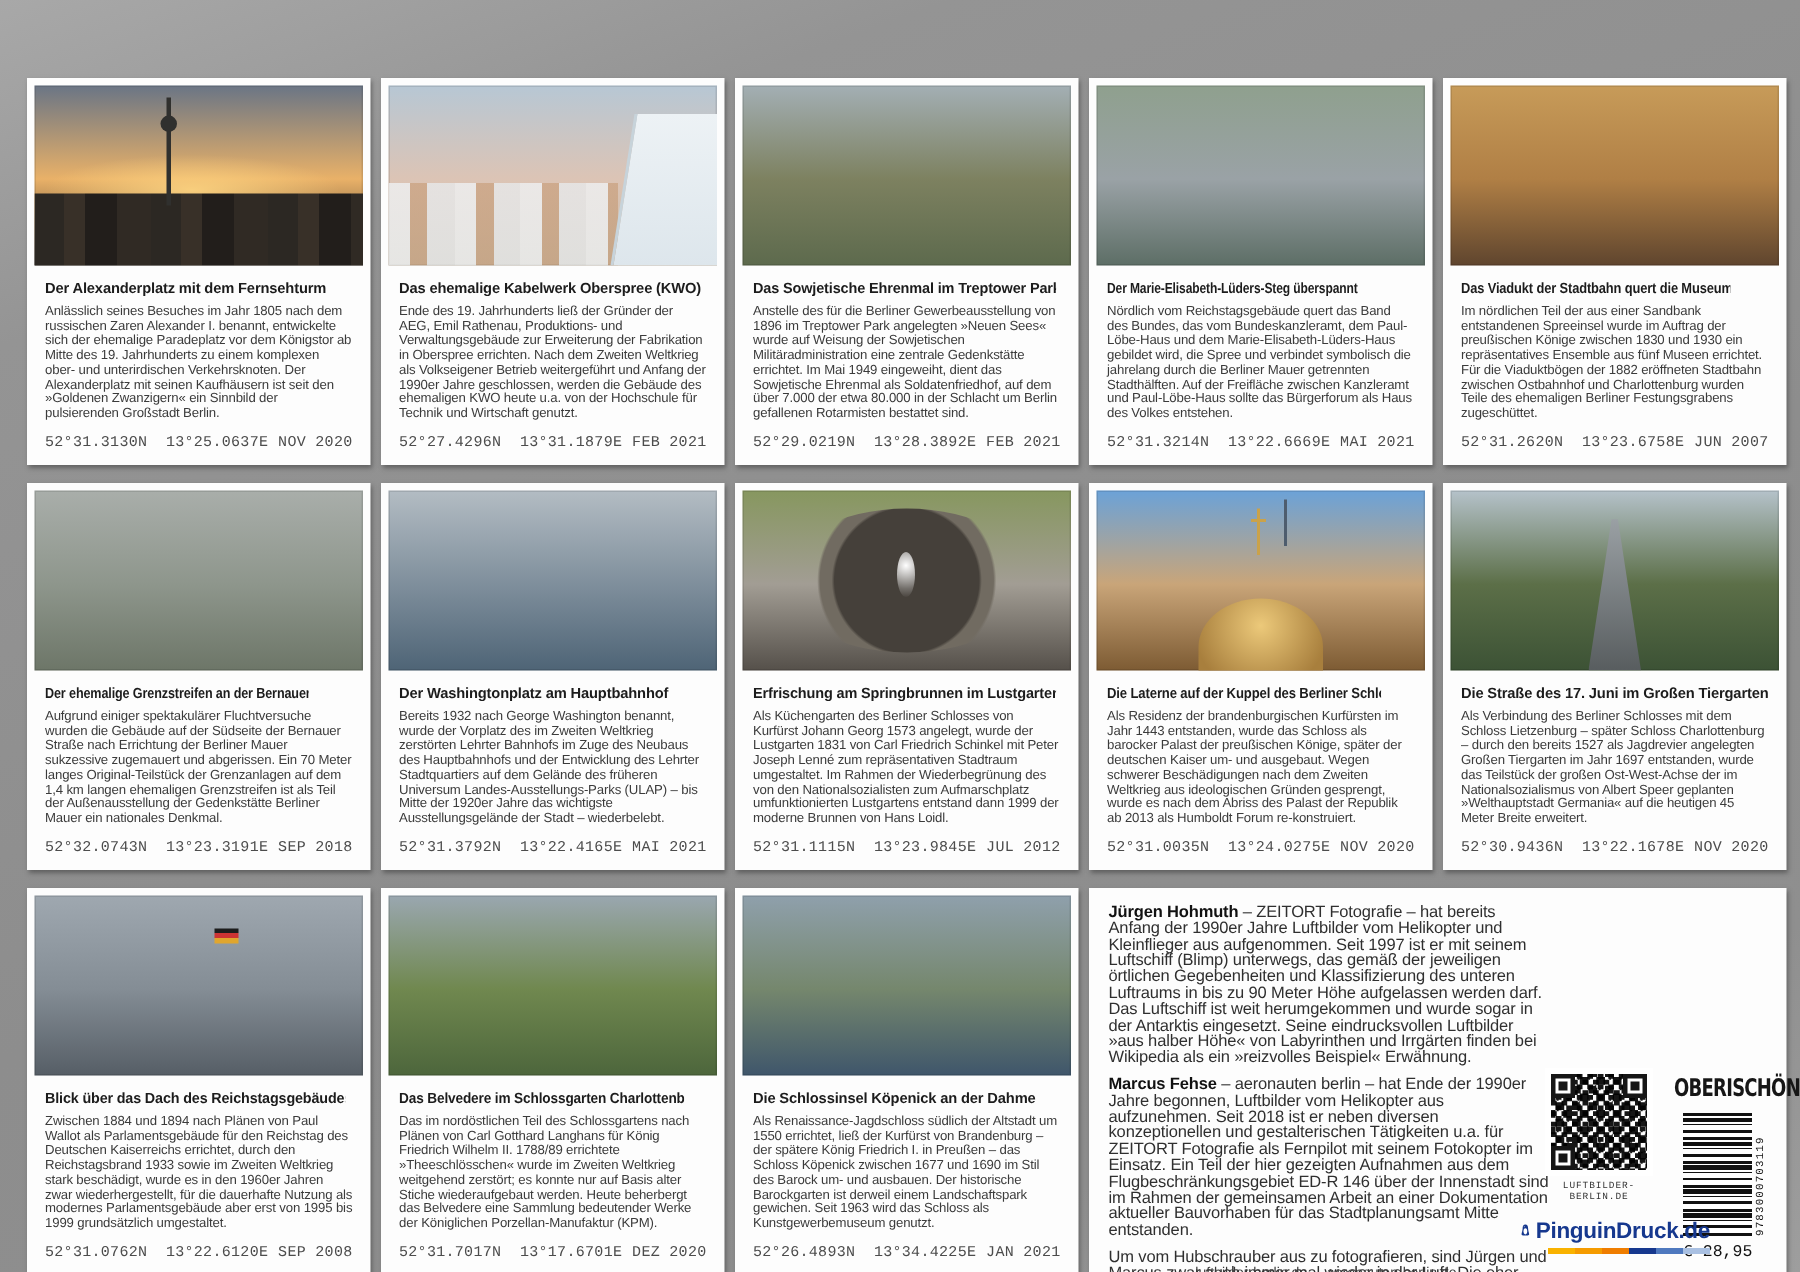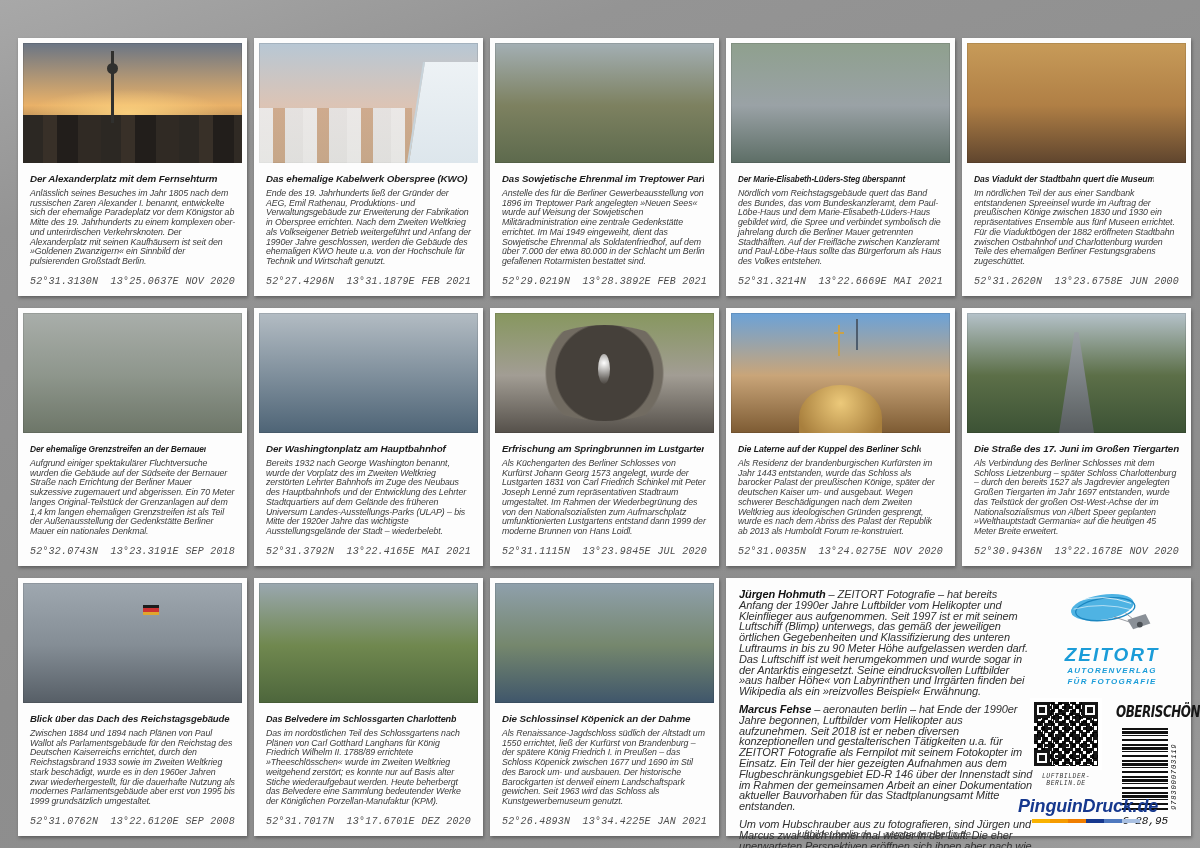--- a/index.html
+++ b/index.html
@@ -2,21 +2,21 @@
 <html><head>
 <meta charset="utf-8">
 <style>
   * { margin:0; padding:0; box-sizing:border-box; }
   html,body { width:1200px; height:848px; overflow:hidden; }
   body {
     font-family:"Liberation Sans", sans-serif;
     background:linear-gradient(160deg,#a8a8a8 0%,#949494 18%,#8d8d8d 55%,#8f8f8f 82%,#9e9e9e 100%);
     position:relative;
   }
-  .sheet { position:absolute; inset:0; padding-top:38px;font-style:italic; }
+  .sheet { position:absolute; inset:0; padding-top:52px; }
   .row { display:flex; gap:7px; margin:0 0 12px 18px; }
   .card {
     width:229px; height:258px; background:#fdfdfd; position:relative;
     box-shadow:1px 2px 3px rgba(50,50,50,.5);
   }
   .photo {
     position:relative; height:120px; margin:5px 5px 0 5px; overflow:hidden;
     outline:1px solid rgba(0,0,0,.10); outline-offset:-1px;
   }
   .deco { display:none; position:absolute; }
@@ -98,21 +98,21 @@
     transform:scaleY(1.35); transform-origin:50% 0; text-align:center; }
   .barcode-wrap { position:absolute; left:396px; top:150px; width:62px; }
   .bars { position:relative; width:46px; height:82px; background:#fff;
     background-image:repeating-linear-gradient(180deg,#111 0 2px,#fff 2px 3px,#111 3px 6px,#fff 6px 7px,#111 7px 8px,#fff 8px 11px,#111 11px 13px,#fff 13px 16px); }
   .bc-num { position:absolute; left:48px; top:0; height:82px;
     writing-mode:vertical-rl; transform:rotate(180deg);
     font-family:"Liberation Mono", monospace; font-size:7.2px; letter-spacing:0.8px; color:#111; }
   .price { margin-top:5px; font-family:"Liberation Mono", monospace; font-size:11px; color:#111; }
   .pinguin { position:absolute; left:288px; top:218px; width:126px; }
   .pg-row { display:flex; align-items:center; gap:4px; }
-  .pg-name { font-size:18px; font-weight:bold; color:#16388e; letter-spacing:-0.2px; }
+  .pg-name { font-size:15px; font-weight:bold; color:#16388e; letter-spacing:-0.2px; }
   .pg-stripe { display:flex; height:4px; margin-top:2px; margin-left:18px; }
   .pg-stripe span { flex:1; }
 </style>
 </head>
 <body>
 
 <div class="sheet">
   <div class="row" id="row1">
   <article class="card">
     <div class="photo v1" style="background: linear-gradient(rgb(106, 117, 133) 0%, rgb(233, 177, 104) 52%, rgb(51, 45, 40) 100%);">
@@ -157,21 +157,21 @@
       <span class="date">MAI 2021</span>
     </div>
   </article>
 
   <article class="card">
     <div class="photo v5" style="background: linear-gradient(rgb(199, 155, 89) 0%, rgb(176, 127, 69) 52%, rgb(95, 69, 46) 100%);"></div>
     <h3 class="title" style="transform: scaleX(0.876068);">Das Viadukt der Stadtbahn quert die Museumsinsel</h3>
     <p class="body">Im nördlichen Teil der aus einer Sandbank entstandenen Spreeinsel wurde im Auftrag der preußischen Könige zwischen 1830 und 1930 ein repräsentatives Ensemble aus fünf Museen errichtet. Für die Viaduktbögen der 1882 eröffneten Stadtbahn zwischen Ostbahnhof und Charlottenburg wurden Teile des ehemaligen Berliner Festungsgrabens zugeschüttet.</p>
     <div class="meta">
       <span class="coords">52°31.2620N  13°23.6758E</span>
-      <span class="date">JUN 2000</span>
+      <span class="date">JUN 2007</span>
     </div>
   </article>
 </div>
   <div class="row" id="row2">
   <article class="card">
     <div class="photo v6" style="background: linear-gradient(rgb(169, 174, 170) 0%, rgb(142, 150, 140) 52%, rgb(109, 118, 104) 100%);"></div>
     <h3 class="title" style="transform: scaleX(0.857741);">Der ehemalige Grenzstreifen an der Bernauer Straße</h3>
     <p class="body">Aufgrund einiger spektakulärer Fluchtversuche wurden die Gebäude auf der Südseite der Bernauer Straße nach Errichtung der Berliner Mauer sukzessive zugemauert und abgerissen. Ein 70 Meter langes Original-Teilstück der Grenzanlagen auf dem 1,4 km langen ehemaligen Grenzstreifen ist als Teil der Außenausstellung der Gedenkstätte Berliner Mauer ein nationales Denkmal.</p>
     <div class="meta">
       <span class="coords">52°32.0743N  13°23.3191E</span>
@@ -190,21 +190,21 @@
   </article>
 
   <article class="card">
     <div class="photo v8" style="background: linear-gradient(rgb(135, 151, 95) 0%, rgb(162, 157, 148) 52%, rgb(85, 80, 74) 100%);">
           <div class="deco"></div>
         </div>
     <h3 class="title" style="transform: scaleX(0.985577);">Erfrischung am Springbrunnen im Lustgarten</h3>
     <p class="body">Als Küchengarten des Berliner Schlosses von Kurfürst Johann Georg 1573 angelegt, wurde der Lustgarten 1831 von Carl Friedrich Schinkel mit Peter Joseph Lenné zum repräsentativen Stadtraum umgestaltet. Im Rahmen der Wiederbegrünung des von den Nationalsozialisten zum Aufmarschplatz umfunktionierten Lustgartens entstand dann 1999 der moderne Brunnen von Hans Loidl.</p>
     <div class="meta">
       <span class="coords">52°31.1115N  13°23.9845E</span>
-      <span class="date">JUL 2020</span>
+      <span class="date">JUL 2012</span>
     </div>
   </article>
 
   <article class="card">
     <div class="photo v9" style="background: linear-gradient(rgb(107, 162, 216) 0%, rgb(201, 165, 121) 52%, rgb(125, 91, 51) 100%);">
           <div class="deco"></div>
         </div>
     <h3 class="title" style="transform: scaleX(0.891304);">Die Laterne auf der Kuppel des Berliner Schlosses</h3>
     <p class="body">Als Residenz der brandenburgischen Kurfürsten im Jahr 1443 entstanden, wurde das Schloss als barocker Palast der preußischen Könige, später der deutschen Kaiser um- und ausgebaut. Wegen schwerer Beschädigungen nach dem Zweiten Weltkrieg aus ideologischen Gründen gesprengt, wurde es nach dem Abriss des Palast der Republik ab 2013 als Humboldt Forum re-konstruiert.</p>
     <div class="meta">
@@ -257,35 +257,20 @@
     </div>
   </article>
 <section class="panel" id="pub-panel">
       <div class="pub-text">
         <p><b>Jürgen Hohmuth</b><span> – ZEITORT Fotografie – hat bereits Anfang der 1990er Jahre Luftbilder vom Helikopter und Kleinflieger aus aufgenommen. Seit 1997 ist er mit seinem Luftschiff (Blimp) unterwegs, das gemäß der jeweiligen örtlichen Gegebenheiten und Klassifizierung des unteren Luftraums in bis zu 90 Meter Höhe aufgelassen werden darf. Das Luftschiff ist weit herumgekommen und wurde sogar in der Antarktis eingesetzt. Seine eindrucksvollen Luftbilder »aus halber Höhe« von Labyrinthen und Irrgärten finden bei Wikipedia als ein »reizvolles Beispiel« Erwähnung.</span></p>
         <p><b>Marcus Fehse</b><span> – aeronauten berlin – hat Ende der 1990er Jahre begonnen, Luftbilder vom Helikopter aus aufzunehmen. Seit 2018 ist er neben diversen konzeptionellen und gestalterischen Tätigkeiten u.a. für ZEITORT Fotografie als Fernpilot mit seinem Fotokopter im Einsatz. Ein Teil der hier gezeigten Aufnahmen aus dem Flugbeschränkungsgebiet ED-R 146 über der Innenstadt sind im Rahmen der gemeinsamen Arbeit an einer Dokumentation aktueller Bauvorhaben für das Stadtplanungsamt Mitte entstanden.</span></p>
         <p>Um vom Hubschrauber aus zu fotografieren, sind Jürgen und Marcus zwar auch immer mal wieder in der Luft. Die eher unerwarteten Perspektiven eröffnen sich ihnen aber nach wie vor »aus halber Höhe«.</p>
       </div>
       <div class="pub-sites">
         <span>luftbilder-berlin.de</span><span class="sep">·</span><span>aeronauten-berlin.de</span>
-      </div>
-      <div class="zeitort">
-        <svg width="96" height="50" viewBox="0 0 100 52">
-          <ellipse cx="40" cy="20" rx="33" ry="13" fill="#4fb3e3" transform="rotate(-9 40 20)"></ellipse>
-          <ellipse cx="43" cy="22" rx="31" ry="11.5" fill="none" stroke="#1b86c0" stroke-width="1.4" transform="rotate(-7 43 22)"></ellipse>
-          <path d="M12 14 q28 -9 58 2" fill="none" stroke="#fff" stroke-width="1" opacity=".8"></path>
-          <path d="M10 22 q30 -8 62 1" fill="none" stroke="#fff" stroke-width="1" opacity=".6"></path>
-          <line x1="52" y1="30" x2="70" y2="36" stroke="#7a7f85" stroke-width=".8"></line>
-          <line x1="64" y1="26" x2="74" y2="34" stroke="#7a7f85" stroke-width=".8"></line>
-          <path d="M66 33 L85 27 L90 37 L72 43 Z" fill="#8a9097"></path>
-          <circle cx="79" cy="38" r="3" fill="#4a4f54"></circle>
-        </svg>
-        <div class="zname" style="color: rgb(27, 156, 216);">ZEITORT</div>
-        <div class="zsub" style="color: rgb(27, 156, 216);">AUTORENVERLAG</div>
-        <div class="zsub" style="color: rgb(27, 156, 216);">FÜR FOTOGRAFIE</div>
       </div>
       <div class="qr-wrap">
         <div class="qr">
           <div class="qr-noise"></div>
           <div class="finder f-tl"></div>
           <div class="finder f-tr"></div>
           <div class="finder f-bl"></div>
         </div>
         <div class="qr-cap">LUFTBILDER-BERLIN.DE</div>
       </div>

